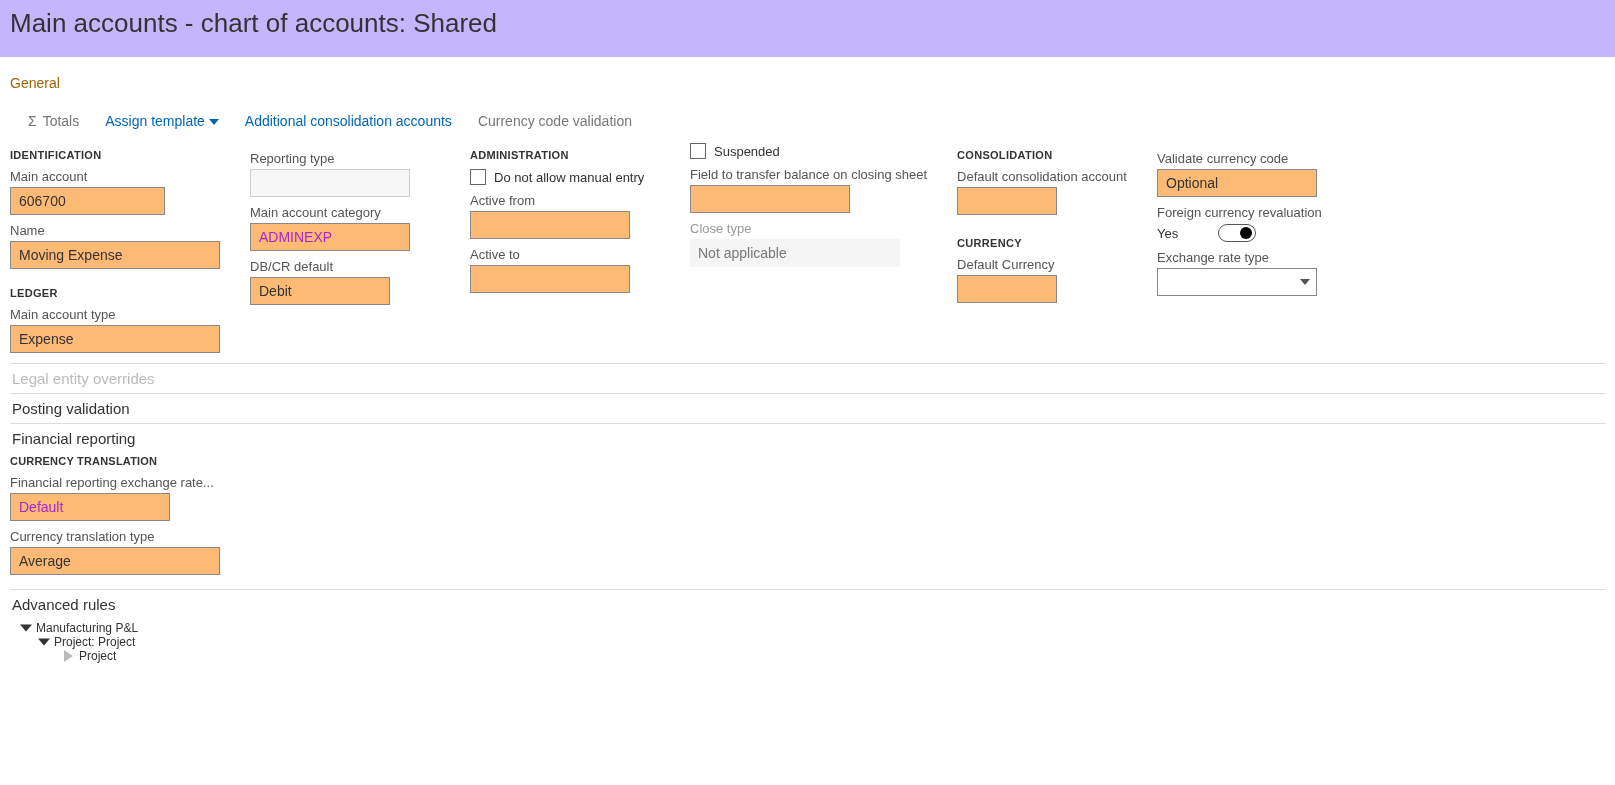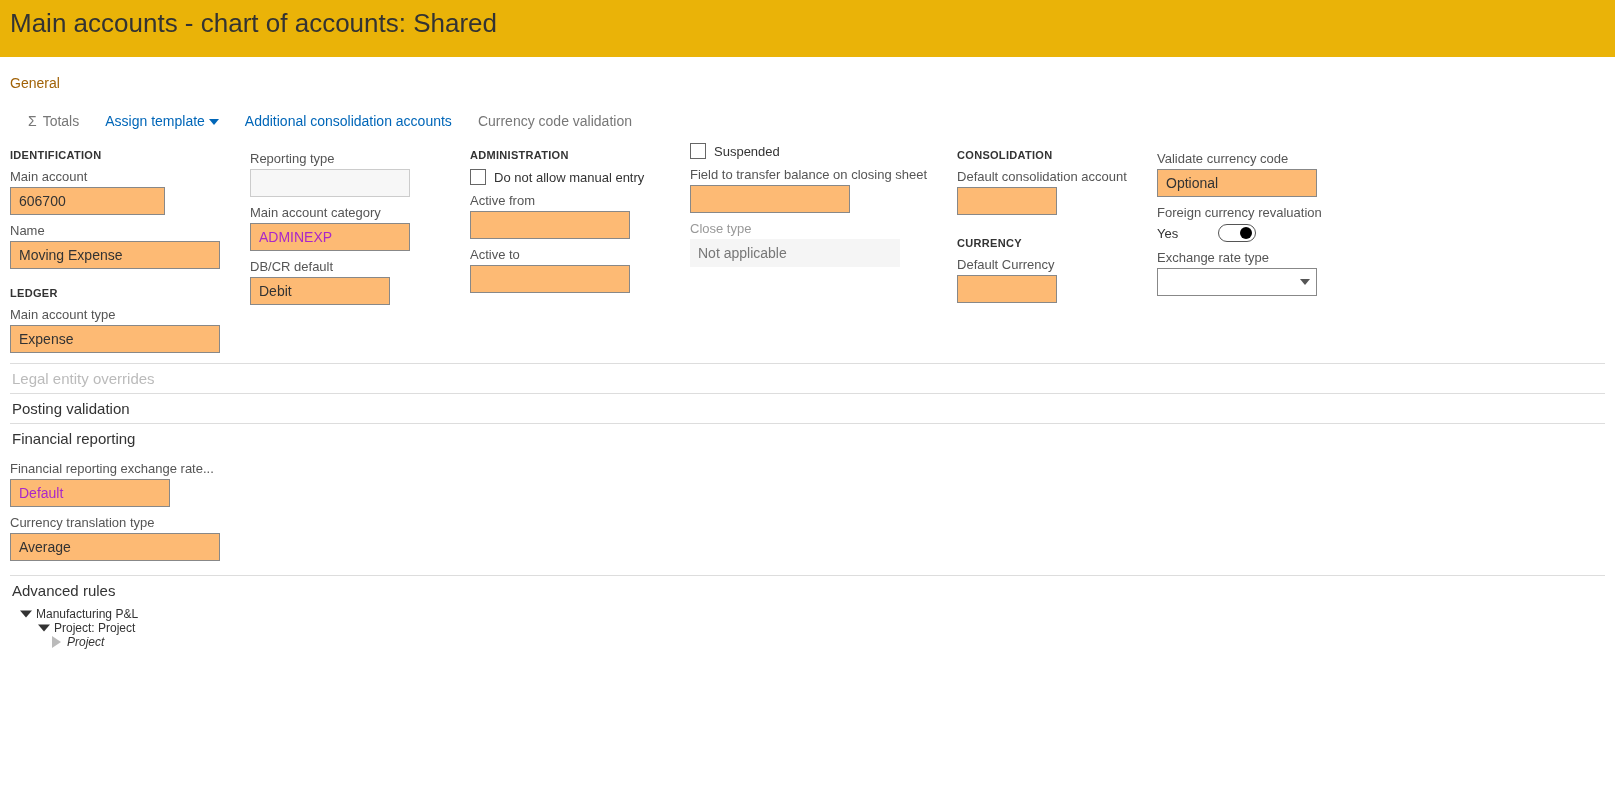--- a/index.html
+++ b/index.html
@@ -4,21 +4,21 @@
 <style>
   * { box-sizing: border-box; }
   body {
     margin: 0;
     font-family: "Segoe UI", Arial, sans-serif;
     font-size: 13px;
     color: #333;
     background: #fff;
   }
   .header-bar {
-    background: #eab308;
+    background: #c4b5fd;
     padding: 8px 1px 18px 10px;
   }
   .header-bar h1 {
     margin: 0;
     font-weight: 300;
     font-size: 26px;
     color: #333;
   }
   .content {
     padding: 10px 10px 0 10px;
@@ -132,21 +132,21 @@
     border-left:8px solid #333;
     transform: rotate(90deg) scaleX(0.9);
   }
   .tri.play {
     border-left:9px solid #bbb;
     border-top:6px solid transparent;
     border-bottom:6px solid transparent;
     transform:none;
   }
   .indent1 { margin-left:18px; }
-  .indent2 { margin-left:30px;font-style:italic; }
+  .indent2 { margin-left:42px; }
   .subhead-small {
     font-size:11px; font-weight:700; letter-spacing:.2px;
     margin:2px 0 8px 0;
   }
 </style>
 </head>
 <body>
 
 <div class="header-bar">
   <h1>Main accounts - chart of accounts: Shared</h1>
@@ -239,20 +239,21 @@
     </div>
   </div>
 
   <div class="divider"></div>
   <div class="fasttab muted">Legal entity overrides</div>
   <div class="divider"></div>
   <div class="fasttab">Posting validation</div>
   <div class="divider"></div>
   <div class="fasttab">Financial reporting</div>
 
+  <div class="subhead-small">CURRENCY TRANSLATION</div>
   <div class="field-label">Financial reporting exchange rate...</div>
   <div class="txt med purple">Default</div>
   <div class="field-label">Currency translation type</div>
   <div class="txt wider">Average</div>
 
   <div class="divider" style="margin-top:14px"></div>
   <div class="fasttab">Advanced rules</div>
 
   <div class="adv-tree">
     <div class="tree-row">

